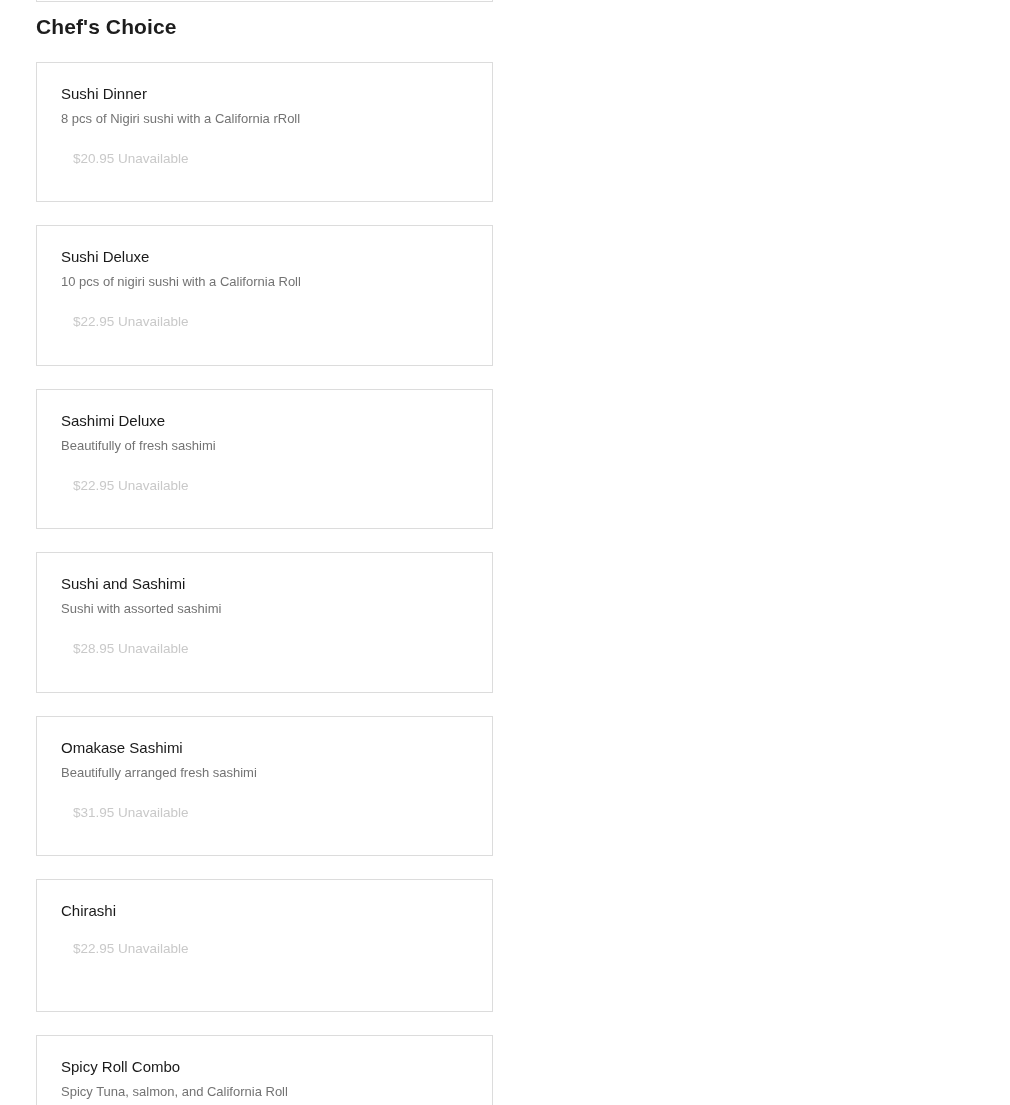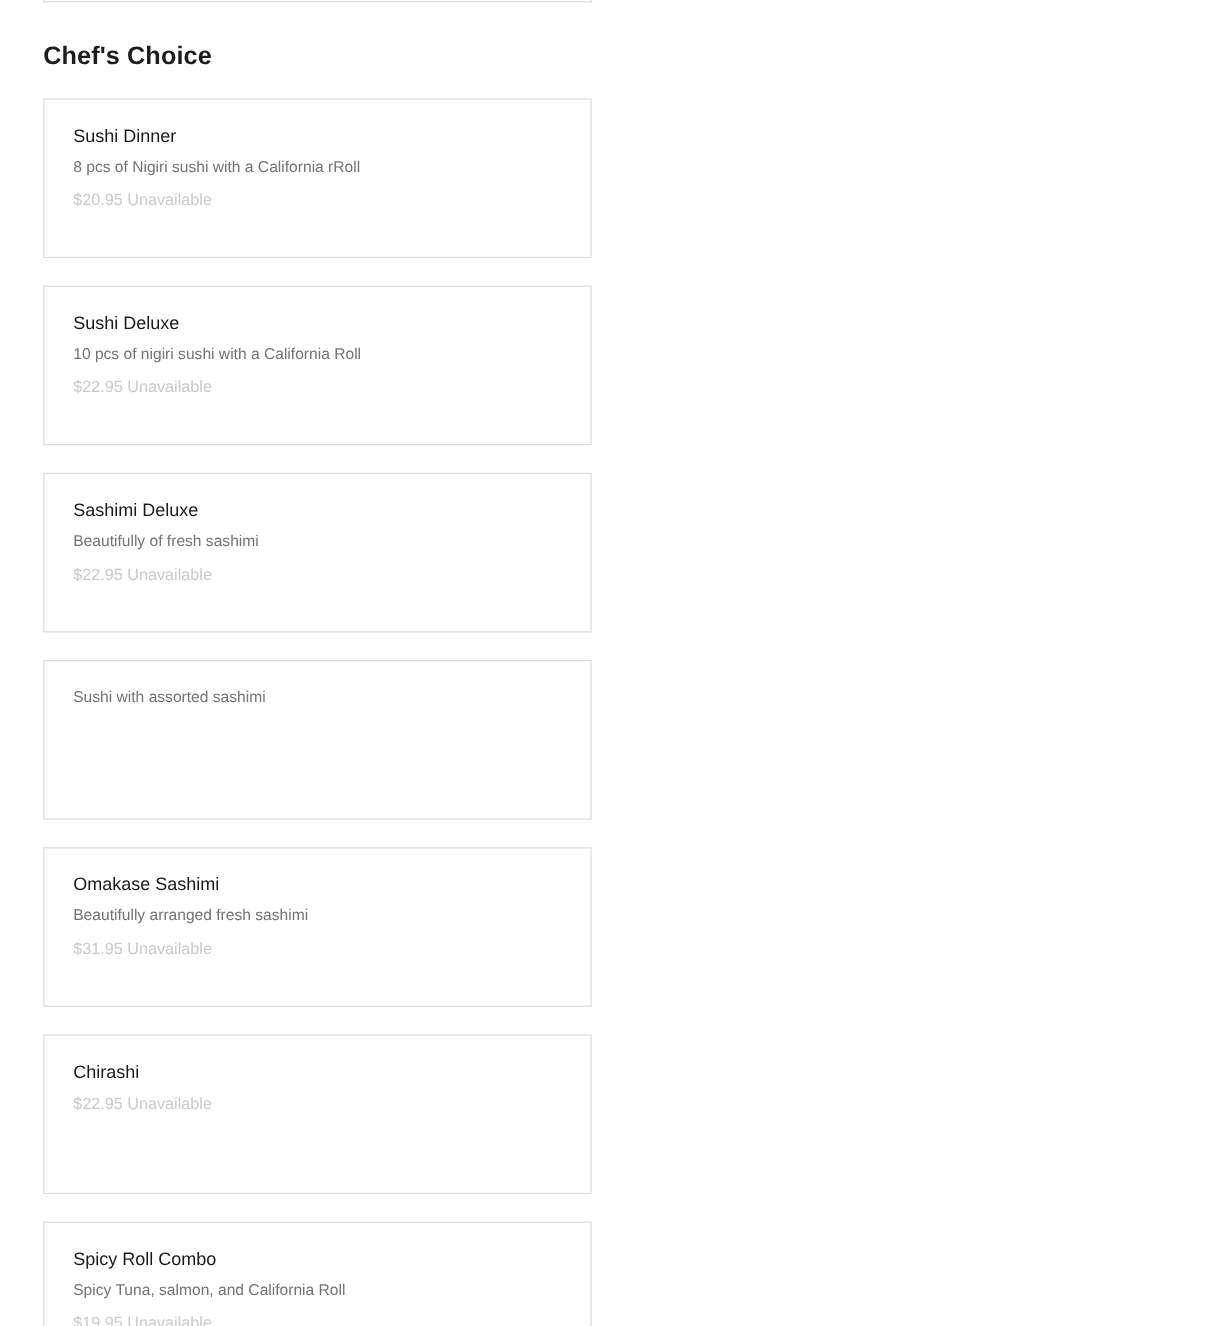--- a/index.html
+++ b/index.html
@@ -43,21 +43,21 @@
   .section-heading {
     font-size: 21px;
     font-weight: 600;
     color: #1d1d1d;
     letter-spacing: 0.1px;
     margin: 0;
     line-height: 1;
   }
 
   .section-heading.chefs {
-    padding-top: 36px;
+    padding-top: 16px;
   }
 
   .grid {
     display: flex;
     flex-wrap: wrap;
     gap: 23px 26px;
     margin-top: 25px;
   }
 
   .menu-card {
@@ -85,21 +85,21 @@
     font-weight: 400;
     color: #737373;
     line-height: 1.3;
     margin: 0 0 10px 0;
   }
 
   .card-meta {
     font-size: 13.5px;
     color: #c9c9c9;
     line-height: 1.3;
-    margin: 0;
+    margin: 12px;
     white-space: nowrap;
   }
   .card-price { color: #c9c9c9; }
   .card-status { color: #c9c9c9; }
 </style>
 </head>
 <body>
 
 <div class="page">
 
@@ -132,21 +132,26 @@
       <div class="menu-card with-desc">
         <div class="card-title">Sashimi Deluxe</div>
         <div class="card-desc">Beautifully of fresh sashimi</div>
         <div class="card-meta">
           <span class="card-price">$22.95 </span>
           <span class="card-status">Unavailable</span>
         </div>
       </div>
 
       <div class="menu-card with-desc">
+        <div class="card-title">Sushi and Sashimi</div>
         <div class="card-desc">Sushi with assorted sashimi</div>
+        <div class="card-meta">
+          <span class="card-price">$28.95 </span>
+          <span class="card-status">Unavailable</span>
+        </div>
       </div>
 
       <div class="menu-card with-desc">
         <div class="card-title">Omakase Sashimi</div>
         <div class="card-desc">Beautifully arranged fresh sashimi</div>
         <div class="card-meta">
           <span class="card-price">$31.95 </span>
           <span class="card-status">Unavailable</span>
         </div>
       </div>

